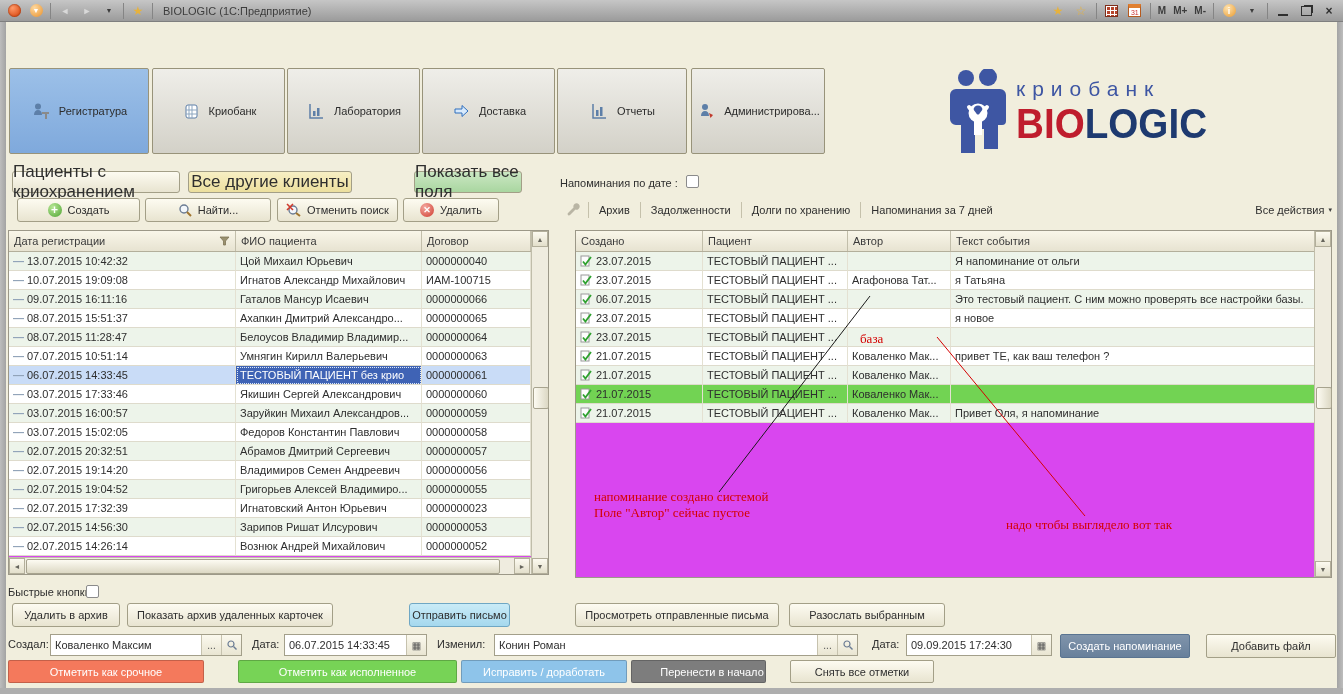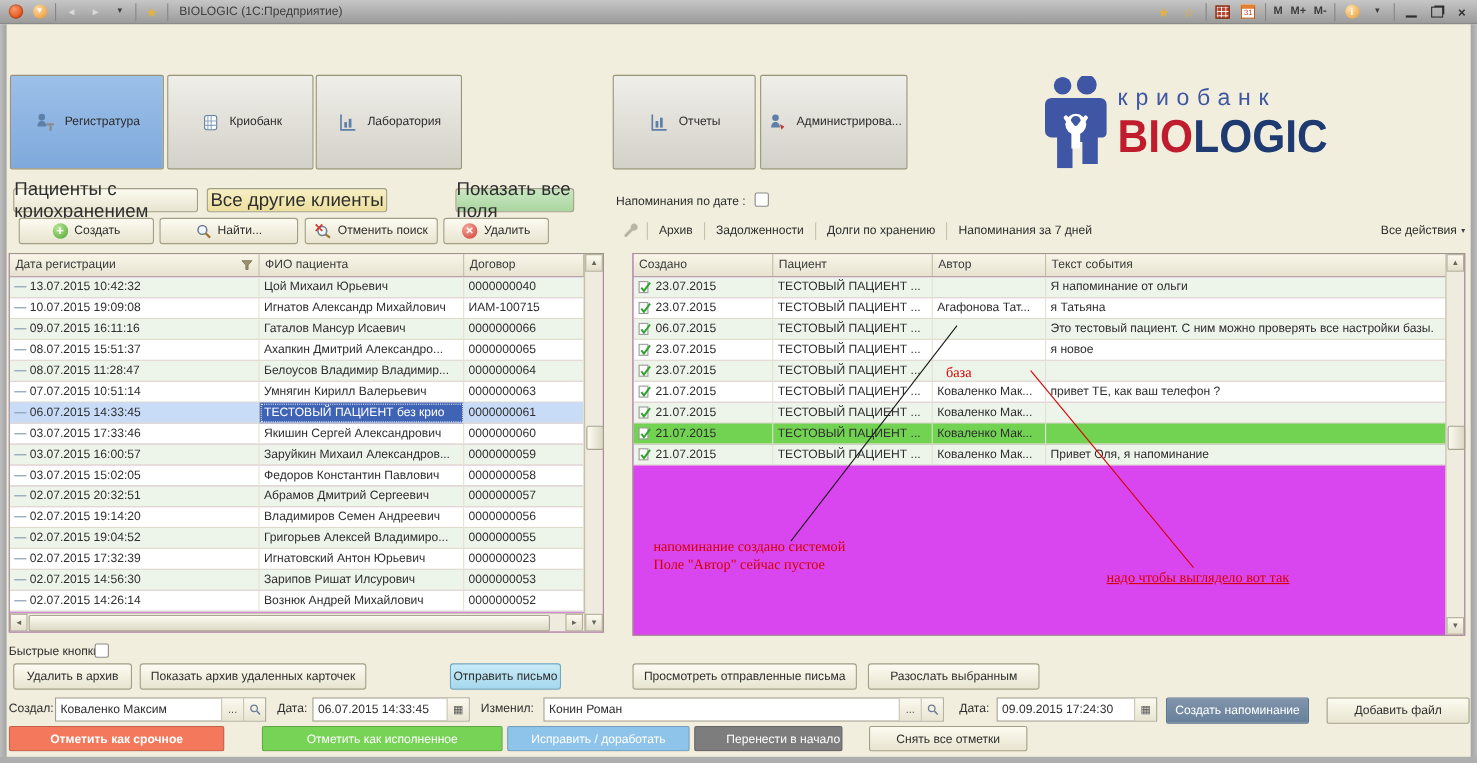--- a/index.html
+++ b/index.html
@@ -78,37 +78,37 @@
   .vscroll{position:absolute;top:0;right:0;width:17px;bottom:0;background:#efecdf;border-left:1px solid #c0bdaa;box-sizing:border-box;}
   .sbtn{position:absolute;left:0;width:16px;height:16px;background:linear-gradient(#fcfaf0,#e3dfcb);border:1px solid #b3af9b;box-sizing:border-box;color:#66655c;font-size:7px;display:flex;align-items:center;justify-content:center;}
   .vthumb{position:absolute;left:1px;width:14px;background:linear-gradient(90deg,#fdfbf2,#dcd8c4);border:1px solid #a7a38e;border-radius:2px;}
   .hscroll{position:absolute;left:0;bottom:0;height:17px;background:#efecdf;border-top:1px solid #c0bdaa;box-sizing:border-box;}
   .hthumb{position:absolute;top:1px;height:13px;background:linear-gradient(#fdfbf2,#dcd8c4);border:1px solid #a7a38e;border-radius:2px;}
   
   .overlay{position:absolute;left:0;top:0;width:1343px;height:694px;pointer-events:none;}
   .ann{position:absolute;color:#d40000;font-family:"Liberation Serif",serif;font-size:13px;line-height:16px;}
   .ann-baza{left:860px;top:331px;font-size:13px;}
   .ann-left{left:594px;top:489px;}
-  .ann-right{left:1006px;top:517px;text-decoration:underline;}
+  .ann-right{left:1006px;top:517px;}
   
   .lbl-quick{left:8px;top:586px;}
   .bbtn{position:absolute;top:603px;height:24px;box-sizing:border-box;border:1px solid #a39f87;border-radius:3px;background:linear-gradient(#fdfbf1,#e8e4d0);display:flex;align-items:center;justify-content:center;font-size:11px;}
   .b-delarch{left:12px;width:108px}.b-showarch{left:127px;width:206px}
   .b-sendletter{left:409px;width:101px;background:linear-gradient(#c9ebf7,#a5d8ee);border-color:#6fa7c4;}
   .b-viewsent{left:575px;width:204px}.b-sendsel{left:789px;width:156px}
   .fld{position:absolute;top:634px;height:22px;display:flex;align-items:stretch;border:1px solid #a39f8a;background:#fff;box-sizing:border-box;}
   .fld .val{flex:1;padding:0 4px;line-height:20px;overflow:hidden;white-space:nowrap;}
   .fld .mini{width:19px;border-left:1px solid #c6c2ae;background:linear-gradient(#fbf9ee,#e9e5d2);display:flex;align-items:center;justify-content:center;font-size:10px;color:#555;}
   .flbl{position:absolute;top:638px;}
   .f-created{left:50px;width:192px}.f-date1{left:284px;width:143px}.f-modified{left:494px;width:364px}.f-date2{left:906px;width:146px}
   .l-created{left:8px}.l-date1{left:252px}.l-modified{left:437px}.l-date2{left:872px}
   .b-reminder{position:absolute;top:634px;left:1060px;width:128px;height:22px;background:linear-gradient(#8094ab,#68809b);color:#fff;border:1px solid #5a7490;border-radius:2px;display:flex;align-items:center;justify-content:center;}
   .b-addfile{position:absolute;top:634px;left:1206px;width:128px;height:22px;border:1px solid #a39f87;border-radius:2px;background:linear-gradient(#fdfbf1,#e8e4d0);display:flex;align-items:center;justify-content:center;}
   .cbtn{position:absolute;top:660px;height:23px;display:flex;align-items:center;justify-content:center;color:#fff;font-size:11px;border-radius:2px;border:1px solid rgba(0,0,0,.2);box-sizing:border-box;}
-  .c-urgent{left:8px;width:196px;background:#f4795c;font-weight:bold;}
+  .c-urgent{left:8px;width:196px;background:#f4795c;}
   .c-done{left:238px;width:219px;background:#77d356;}
   .c-rework{left:461px;width:166px;background:#8ec4ea;}
   .c-move{left:631px;width:135px;background:#7d7d7d;padding-left:27px;}
   .c-clear{left:790px;width:144px;background:linear-gradient(#fdfbf1,#e8e4d0);color:#2e2e2e;border-color:#a39f87;}
   .funnel{margin-left:auto;}
   svg{display:block;}
 </style>
 </head>
 <body>
 
@@ -186,20 +186,28 @@
   <div class="tab t3">
     <span>
         <svg width="20" height="20">
           <path d="M4 3v14h13" stroke="#5d7fa8" stroke-width="1.5" fill="none"></path>
           <rect x="7" y="10" width="2.5" height="5" fill="#5d7fa8"></rect>
           <rect x="11" y="7" width="2.5" height="8" fill="#5d7fa8"></rect>
         </svg>
       </span>
     <span class="tlabel">Лаборатория</span>
   </div>
+  <div class="tab t4">
+    <span>
+        <svg width="20" height="20">
+          <path d="M4 8h7V4.5L17 10l-6 5.5V12H4z" fill="#d8eafc" stroke="#2f6fbe"></path>
+        </svg>
+      </span>
+    <span class="tlabel">Доставка</span>
+  </div>
   <div class="tab t5">
     <span>
         <svg width="20" height="20">
           <path d="M4 3v14h13" stroke="#5d7fa8" stroke-width="1.5" fill="none"></path>
           <rect x="7" y="9" width="2.5" height="6" fill="#5d7fa8"></rect>
           <rect x="11" y="6" width="2.5" height="9" fill="#5d7fa8"></rect>
         </svg>
       </span>
     <span class="tlabel">Отчеты</span>
   </div>

